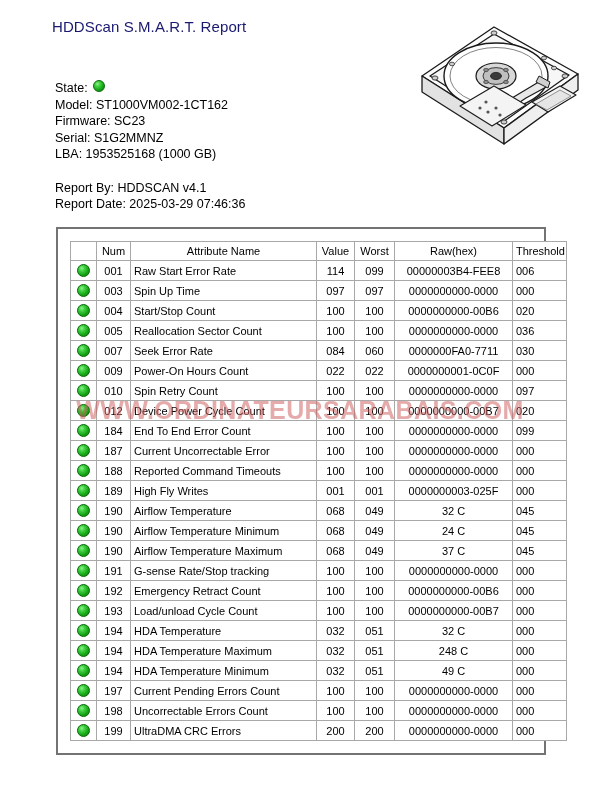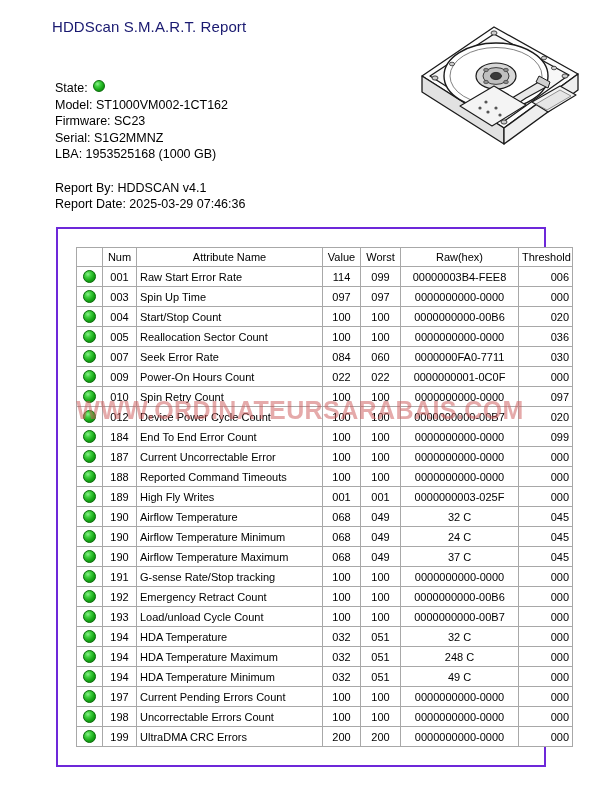--- a/index.html
+++ b/index.html
@@ -80,24 +80,24 @@
     width: 12px;
     height: 12px;
   }
 
   
   .smart-table-wrap {
     position: absolute;
     left: 56px;
     top: 227px;
     width: 490px;
-    border: 2px solid #6d28d9;
+    border: 2px solid #737373;
     background: #ffffff;
     box-sizing: border-box;
-    padding: 18px;
+    padding: 12px;
   }
   table.smart {
     border-collapse: collapse;
     width: 100%;
     table-layout: fixed;
     font-size: 11px;
     color: #000000;
   }
   table.smart th,
   table.smart td {
@@ -137,21 +137,21 @@
   th.c-worst, td.c-worst {
     width: 40px;
     text-align: center;
   }
   th.c-raw, td.c-raw {
     width: 118px;
     text-align: center;
   }
   th.c-thr, td.c-thr {
     width: 54px;
-    text-align: right;
+    text-align: left;
     border-right: none;
   }
   td.c-led {
     line-height: 0;
     padding: 0;
   }
 
   
   .watermark {
     position: absolute;

